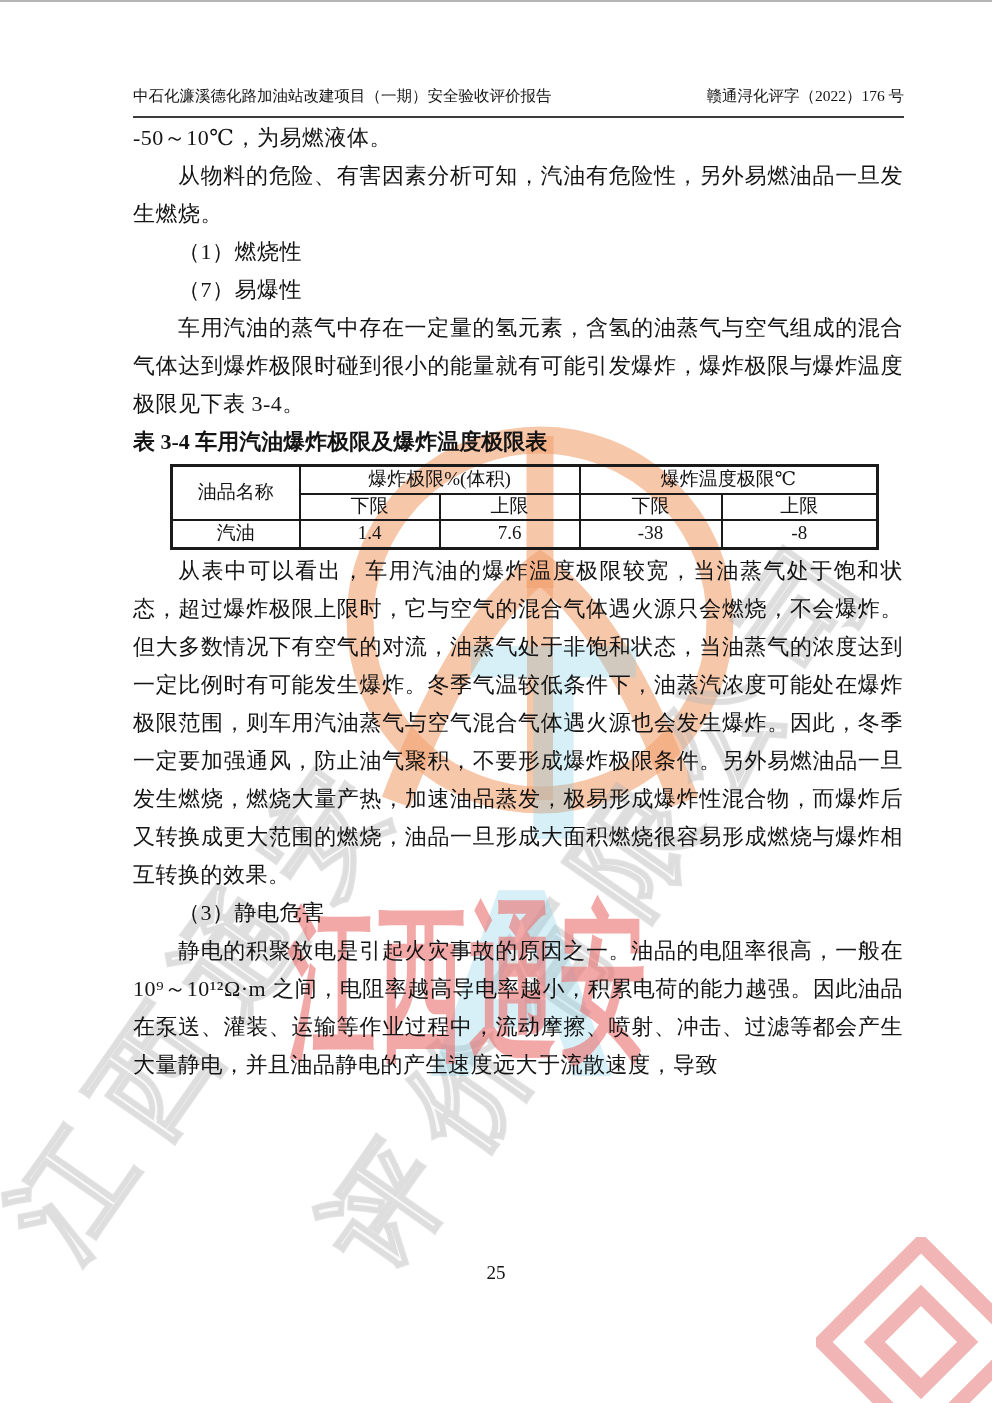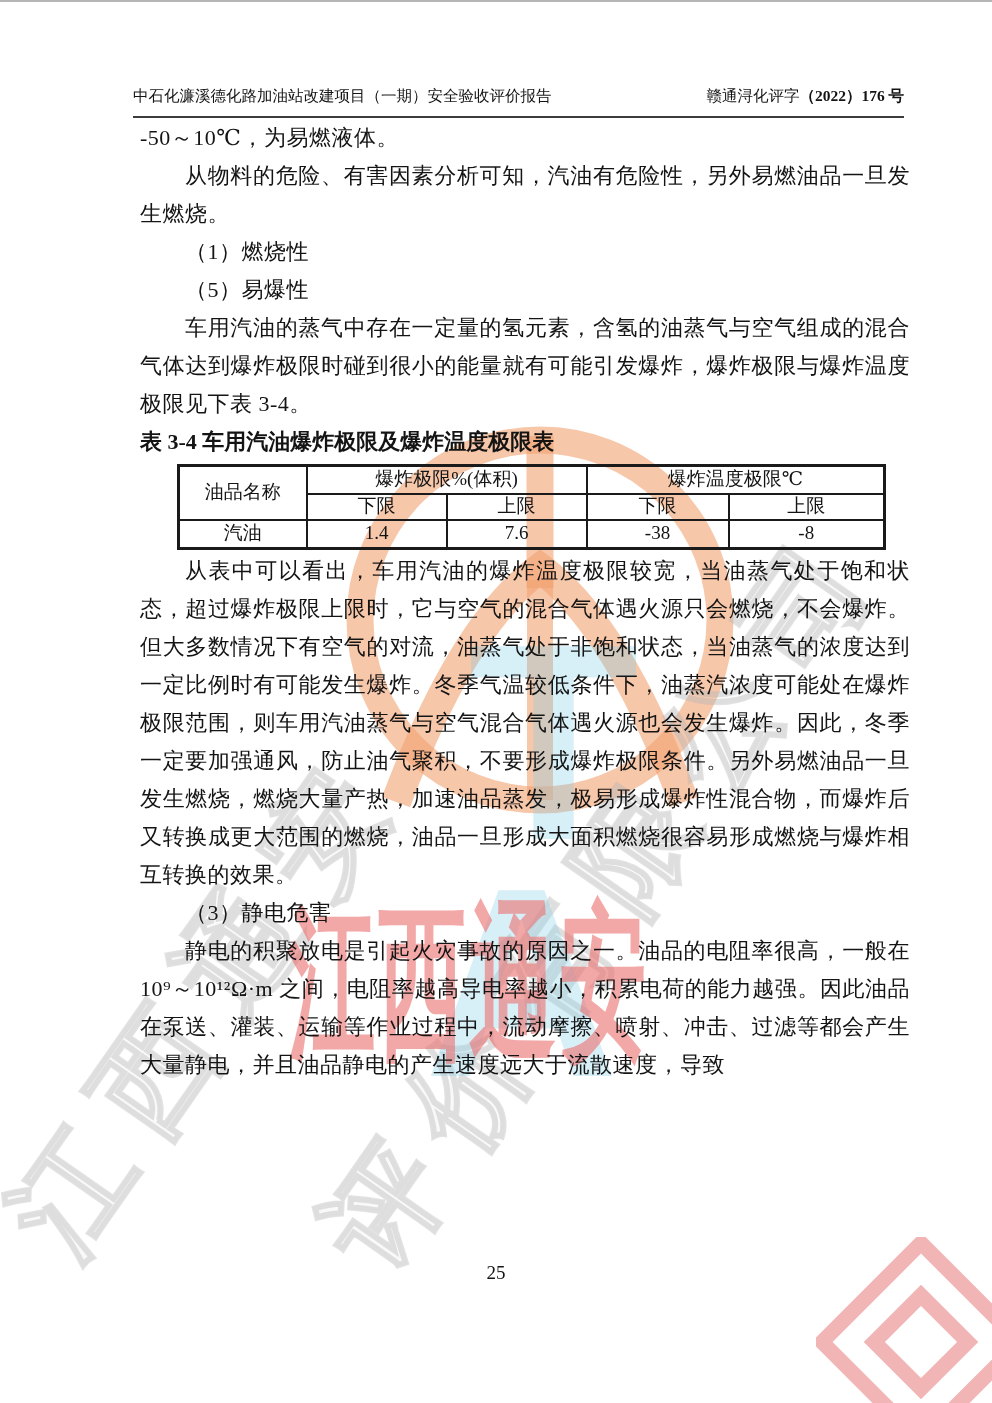--- a/index.html
+++ b/index.html
@@ -38,23 +38,23 @@
   }
   .wm-blue.t{left:468px;top:600px;font-size:280px;}
   .wm-blue.a{left:424px;top:846px;font-size:270px;}
   
   .layer{position:absolute;z-index:1;left:0;top:0;width:100%;height:100%;}
   .header{
     position:absolute;left:133px;right:88px;top:84px;
     display:flex;justify-content:space-between;align-items:flex-start;
     font-size:15.5px;border-bottom:2px solid #3c3c3c;padding-bottom:9px;
   }
-  .header .num{font-weight:bold;margin-top:45px;}
+  .header .num{font-weight:normal;margin-top:45px;}
   .main{
-    position:absolute;left:140px;width:770px;top:117px;
+    position:absolute;left:133px;width:770px;top:117px;
     font-size:22px;line-height:38px;letter-spacing:0.5px;
     text-align:justify;
   }
   .para{margin:0;}
   .ind{text-indent:45px;}
   .caption{margin:0;font-weight:bold;text-align:left;line-height:38px;letter-spacing:0;}
   table.limits{
     border-collapse:collapse;margin:3px 8px 2px 37px;
     border:3px solid #1a1a1a;table-layout:fixed;width:706px;
   }
@@ -99,21 +99,21 @@
     <span>中石化濂溪德化路加油站改建项目（一期）安全验收评价报告</span>
     <span>
       <span>赣通浔化评字</span><span class="num">（2022）176 号</span>
     </span>
   </div>
 
   <div class="main">
     <p class="para">-50～10℃，为易燃液体。</p>
     <p class="para ind">从物料的危险、有害因素分析可知，汽油有危险性，另外易燃油品一旦发生燃烧。</p>
     <p class="para ind">（1）燃烧性</p>
-    <p class="para ind">（5）易爆性</p>
+    <p class="para ind">（7）易爆性</p>
     <p class="para ind">车用汽油的蒸气中存在一定量的氢元素，含氢的油蒸气与空气组成的混合气体达到爆炸极限时碰到很小的能量就有可能引发爆炸，爆炸极限与爆炸温度极限见下表 3-4。</p>
 
     <p class="caption">表 3-4 车用汽油爆炸极限及爆炸温度极限表</p>
 
     <table class="limits">
       <colgroup>
         <col style="width:128px">
           <col style="width:140px">
           <col style="width:140px">
           <col style="width:142px">

